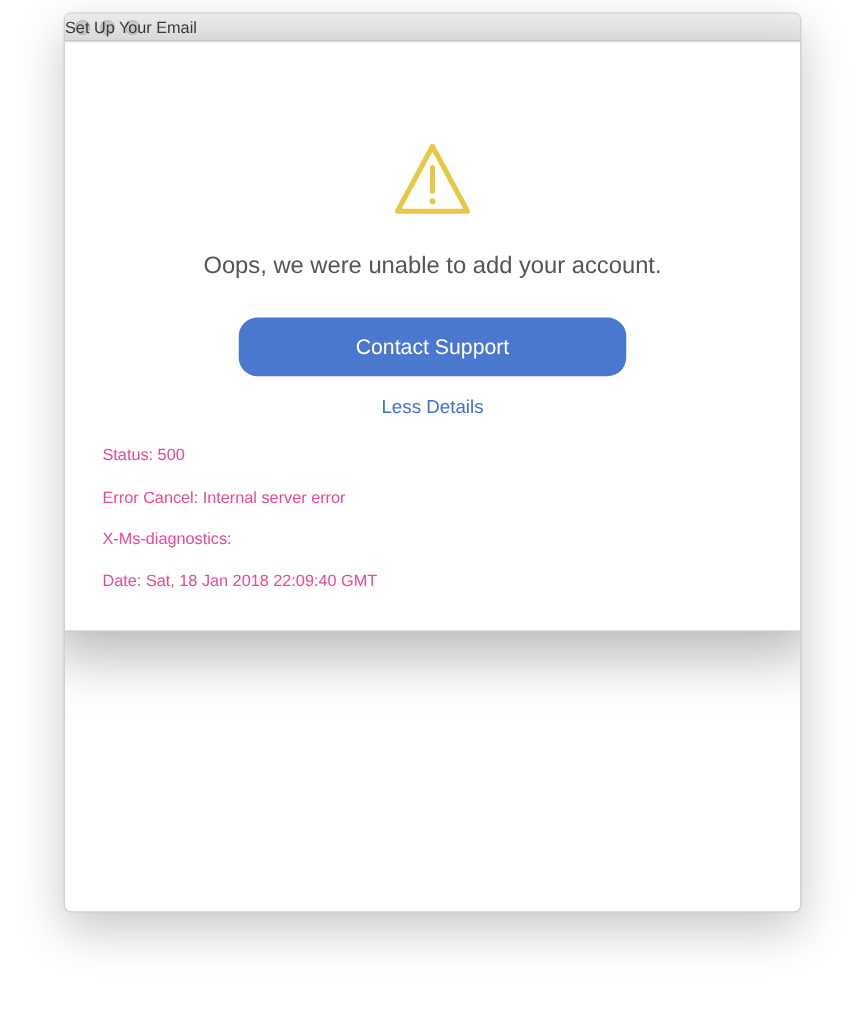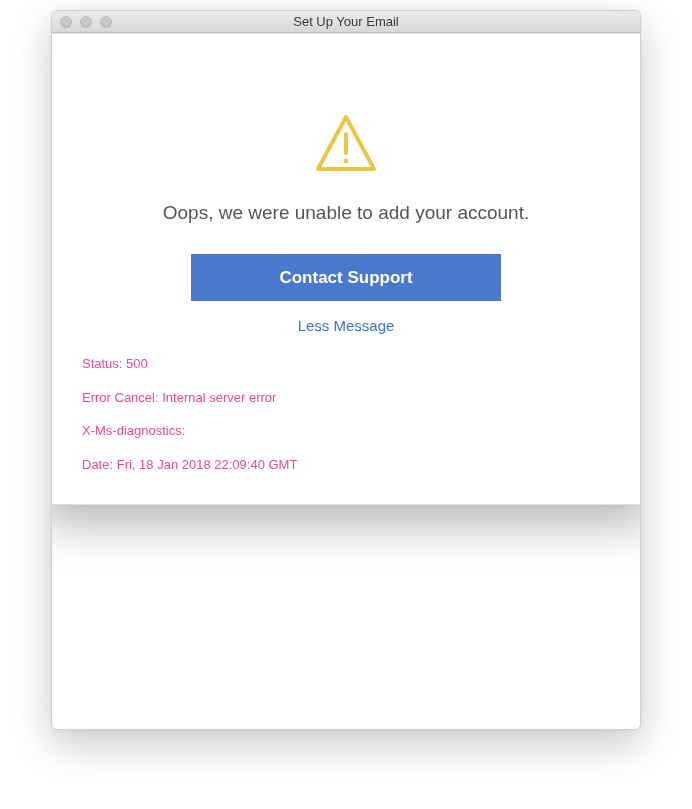--- a/index.html
+++ b/index.html
@@ -36,21 +36,20 @@
       padding-left: 8px;
     }
     .tlight {
       width: 12px; height: 12px; border-radius: 50%;
       background: #ccc;
       border: 1px solid rgba(0,0,0,0.08);
     }
     .title-text {
       position: absolute;
       left: 0; right: 0;
-      text-align: center;
       font-size: 13px;
       color: #3a3a3a;
       pointer-events: none;
     }
     .window-body {
       background: #fff;
       height: calc(100% - 22px);
     }
     .dialog {
       position: absolute;
@@ -81,23 +80,22 @@
     }
     .contact-btn {
       display: block;
       margin: 0 auto 16px auto;
       width: 310px;
       height: 47px;
       background: #4a78cf;
       color: #fff;
       font-size: 17px;
       border: none;
-      border-radius: 0;
+      border-radius: 15px;
       cursor: pointer;
-      font-weight: bold;
     }
     .link-btn {
       display: block;
       margin: 0 auto 20px auto;
       background: none;
       border: none;
       color: #3e72d0;
       font-size: 15px;
       cursor: pointer;
     }
@@ -144,35 +142,35 @@
       <svg class="warn-icon" width="62" height="58" viewBox="0 0 62 58">
         <polygon points="31,3 59,55 3,55" fill="#ffffff" stroke="#e7c845" stroke-width="4" stroke-linejoin="round"></polygon>
         <line x1="31" y1="20" x2="31" y2="39" stroke="#e7c845" stroke-width="4" stroke-linecap="round"></line>
         <circle cx="31" cy="47" r="2.4" fill="#e7c845"></circle>
       </svg>
 
       <div class="heading">Oops, we were unable to add your account.</div>
 
       <button class="contact-btn">Contact Support</button>
 
-      <button class="link-btn">Less Message</button>
+      <button class="link-btn">Less Details</button>
 
       <div class="details">
         <div class="row">
           <span>Status:</span>
           <span>500</span>
         </div>
         <div class="row">
           <span>Error Cancel:</span>
           <span>Internal server error</span>
         </div>
         <div class="row">
           <span>X-Ms-diagnostics:</span>
           <span></span>
         </div>
         <div class="row">
           <span>Date:</span>
-          <span>Fri, 18 Jan 2018 22:09:40 GMT</span>
+          <span>Sat, 18 Jan 2018 22:09:40 GMT</span>
         </div>
       </div>
     </div>
   </div>
 </div>
 
 </body></html>

